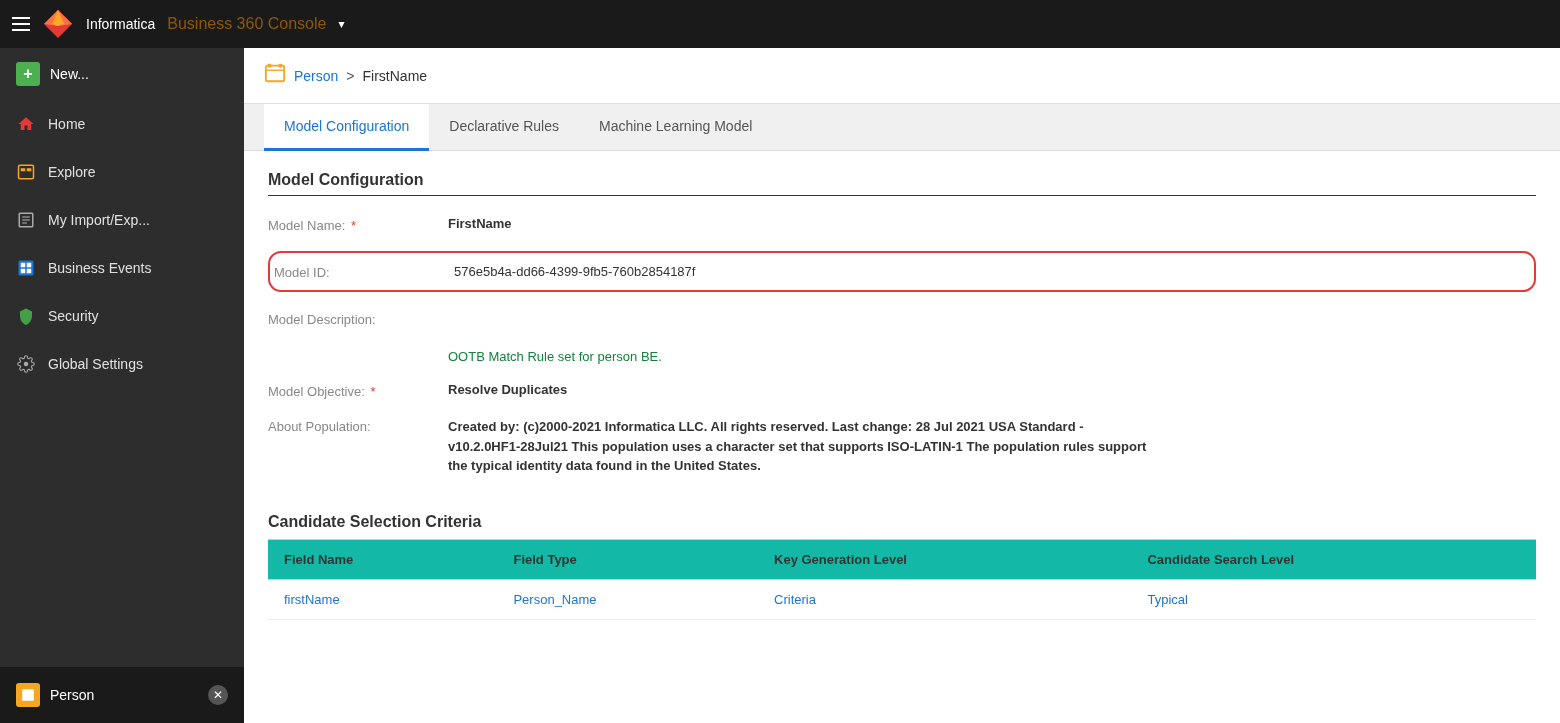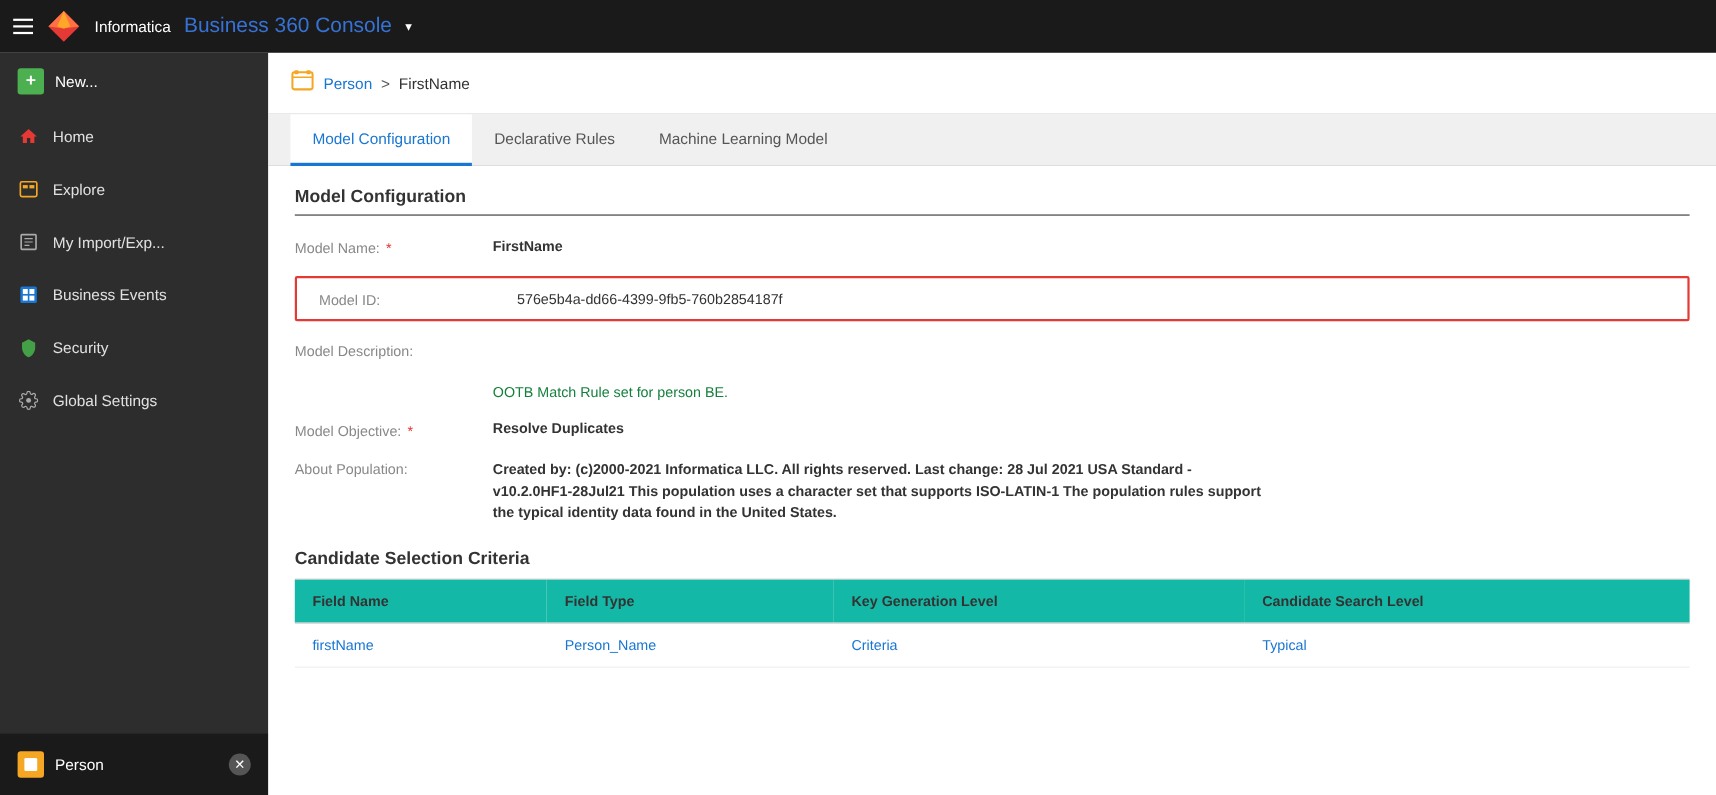--- a/index.html
+++ b/index.html
@@ -17,21 +17,21 @@
       flex-shrink: 0;
     }
     .hamburger-icon { display: flex; flex-direction: column; gap: 4px; cursor: pointer; }
     .hamburger-icon span { width: 18px; height: 2px; background: white; display: block; }
     .logo-diamond {
       width: 32px; height: 32px;
       position: relative;
     }
     .logo-diamond svg { width: 32px; height: 32px; }
     .app-name { font-size: 14px; color: white; font-weight: 500; }
-    .app-subtitle { font-size: 19px; color: #3b82f6; opacity: 0.85; }
+    .app-subtitle { font-size: 16px; color: #a16207; opacity: 0.85; }
     .dropdown-chevron { color: white; font-size: 12px; cursor: pointer; }
 
     
     .main-layout { display: flex; flex: 1; overflow: hidden; }
 
     
     .sidebar {
       width: 244px;
       background: #2d2d2d;
       color: white;
@@ -157,39 +157,39 @@
       font-size: 13px;
       color: #333;
       flex: 1;
     }
     .form-value.bold { font-weight: bold; }
     .form-value.link { color: #15803d; margin-top: 39px; }
 
     
     .model-id-row {
       border: 2px solid #e53935;
-      padding: 10px 20px;
-      border-radius: 2px;
+      padding: 10px 4px;
+      border-radius: 13px;
       margin-bottom: 18px;
       display: flex;
       align-items: center;
       gap: 0;
     }
     .model-id-row .form-label { margin: 0; }
     .model-id-row .form-value { margin: 0; }
 
     
     .help-icon {
       display: inline-flex; align-items: center; justify-content: center;
       width: 16px; height: 16px; background: #1976d2; border-radius: 50%;
       color: white; font-size: 10px; font-weight: bold; margin: 0 4px;
     }
 
     
-    .candidate-section { margin-top: 24px; }
+    .candidate-section { margin-top: 37px; }
     .candidate-title { font-size: 16px; font-weight: 600; color: #333; margin-bottom: 8px; }
     .candidate-divider { border: none; border-top: 1px solid #ccc; margin-bottom: 0; }
 
     
     .data-table { width: 100%; border-collapse: collapse; }
     .data-table th {
       text-align: left;
       padding: 12px 16px;
       font-size: 13px;
       font-weight: 600;

